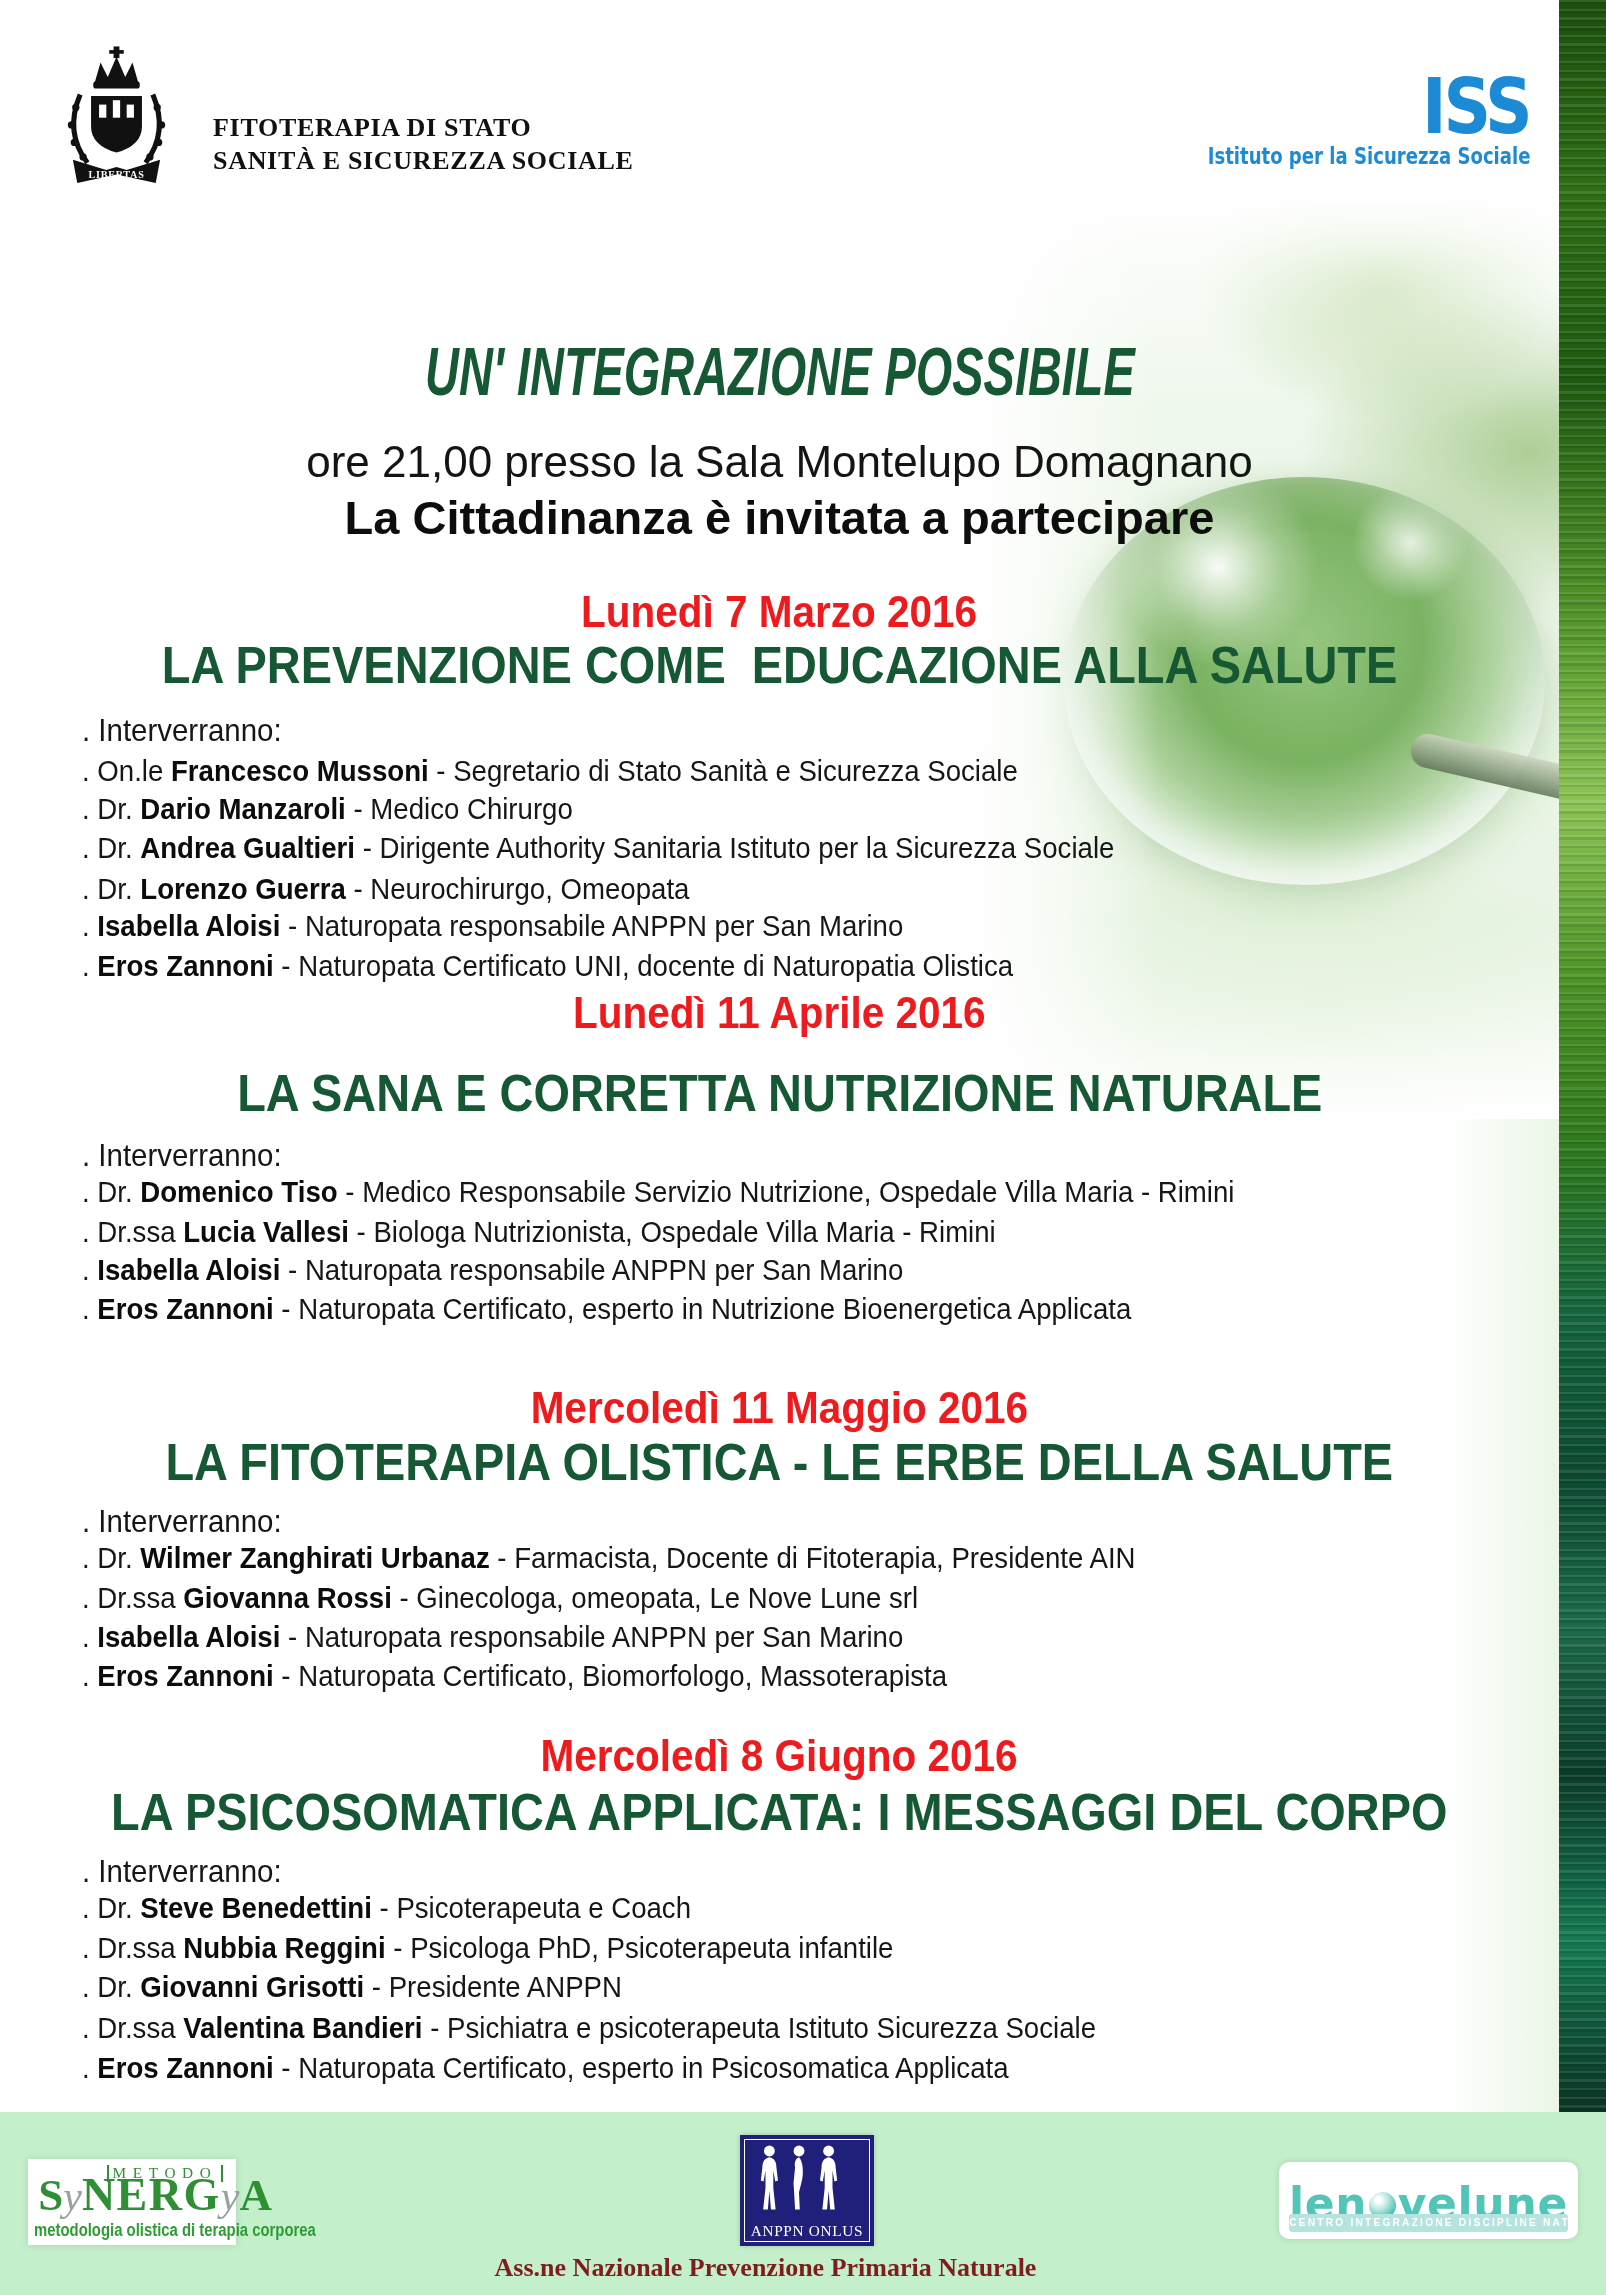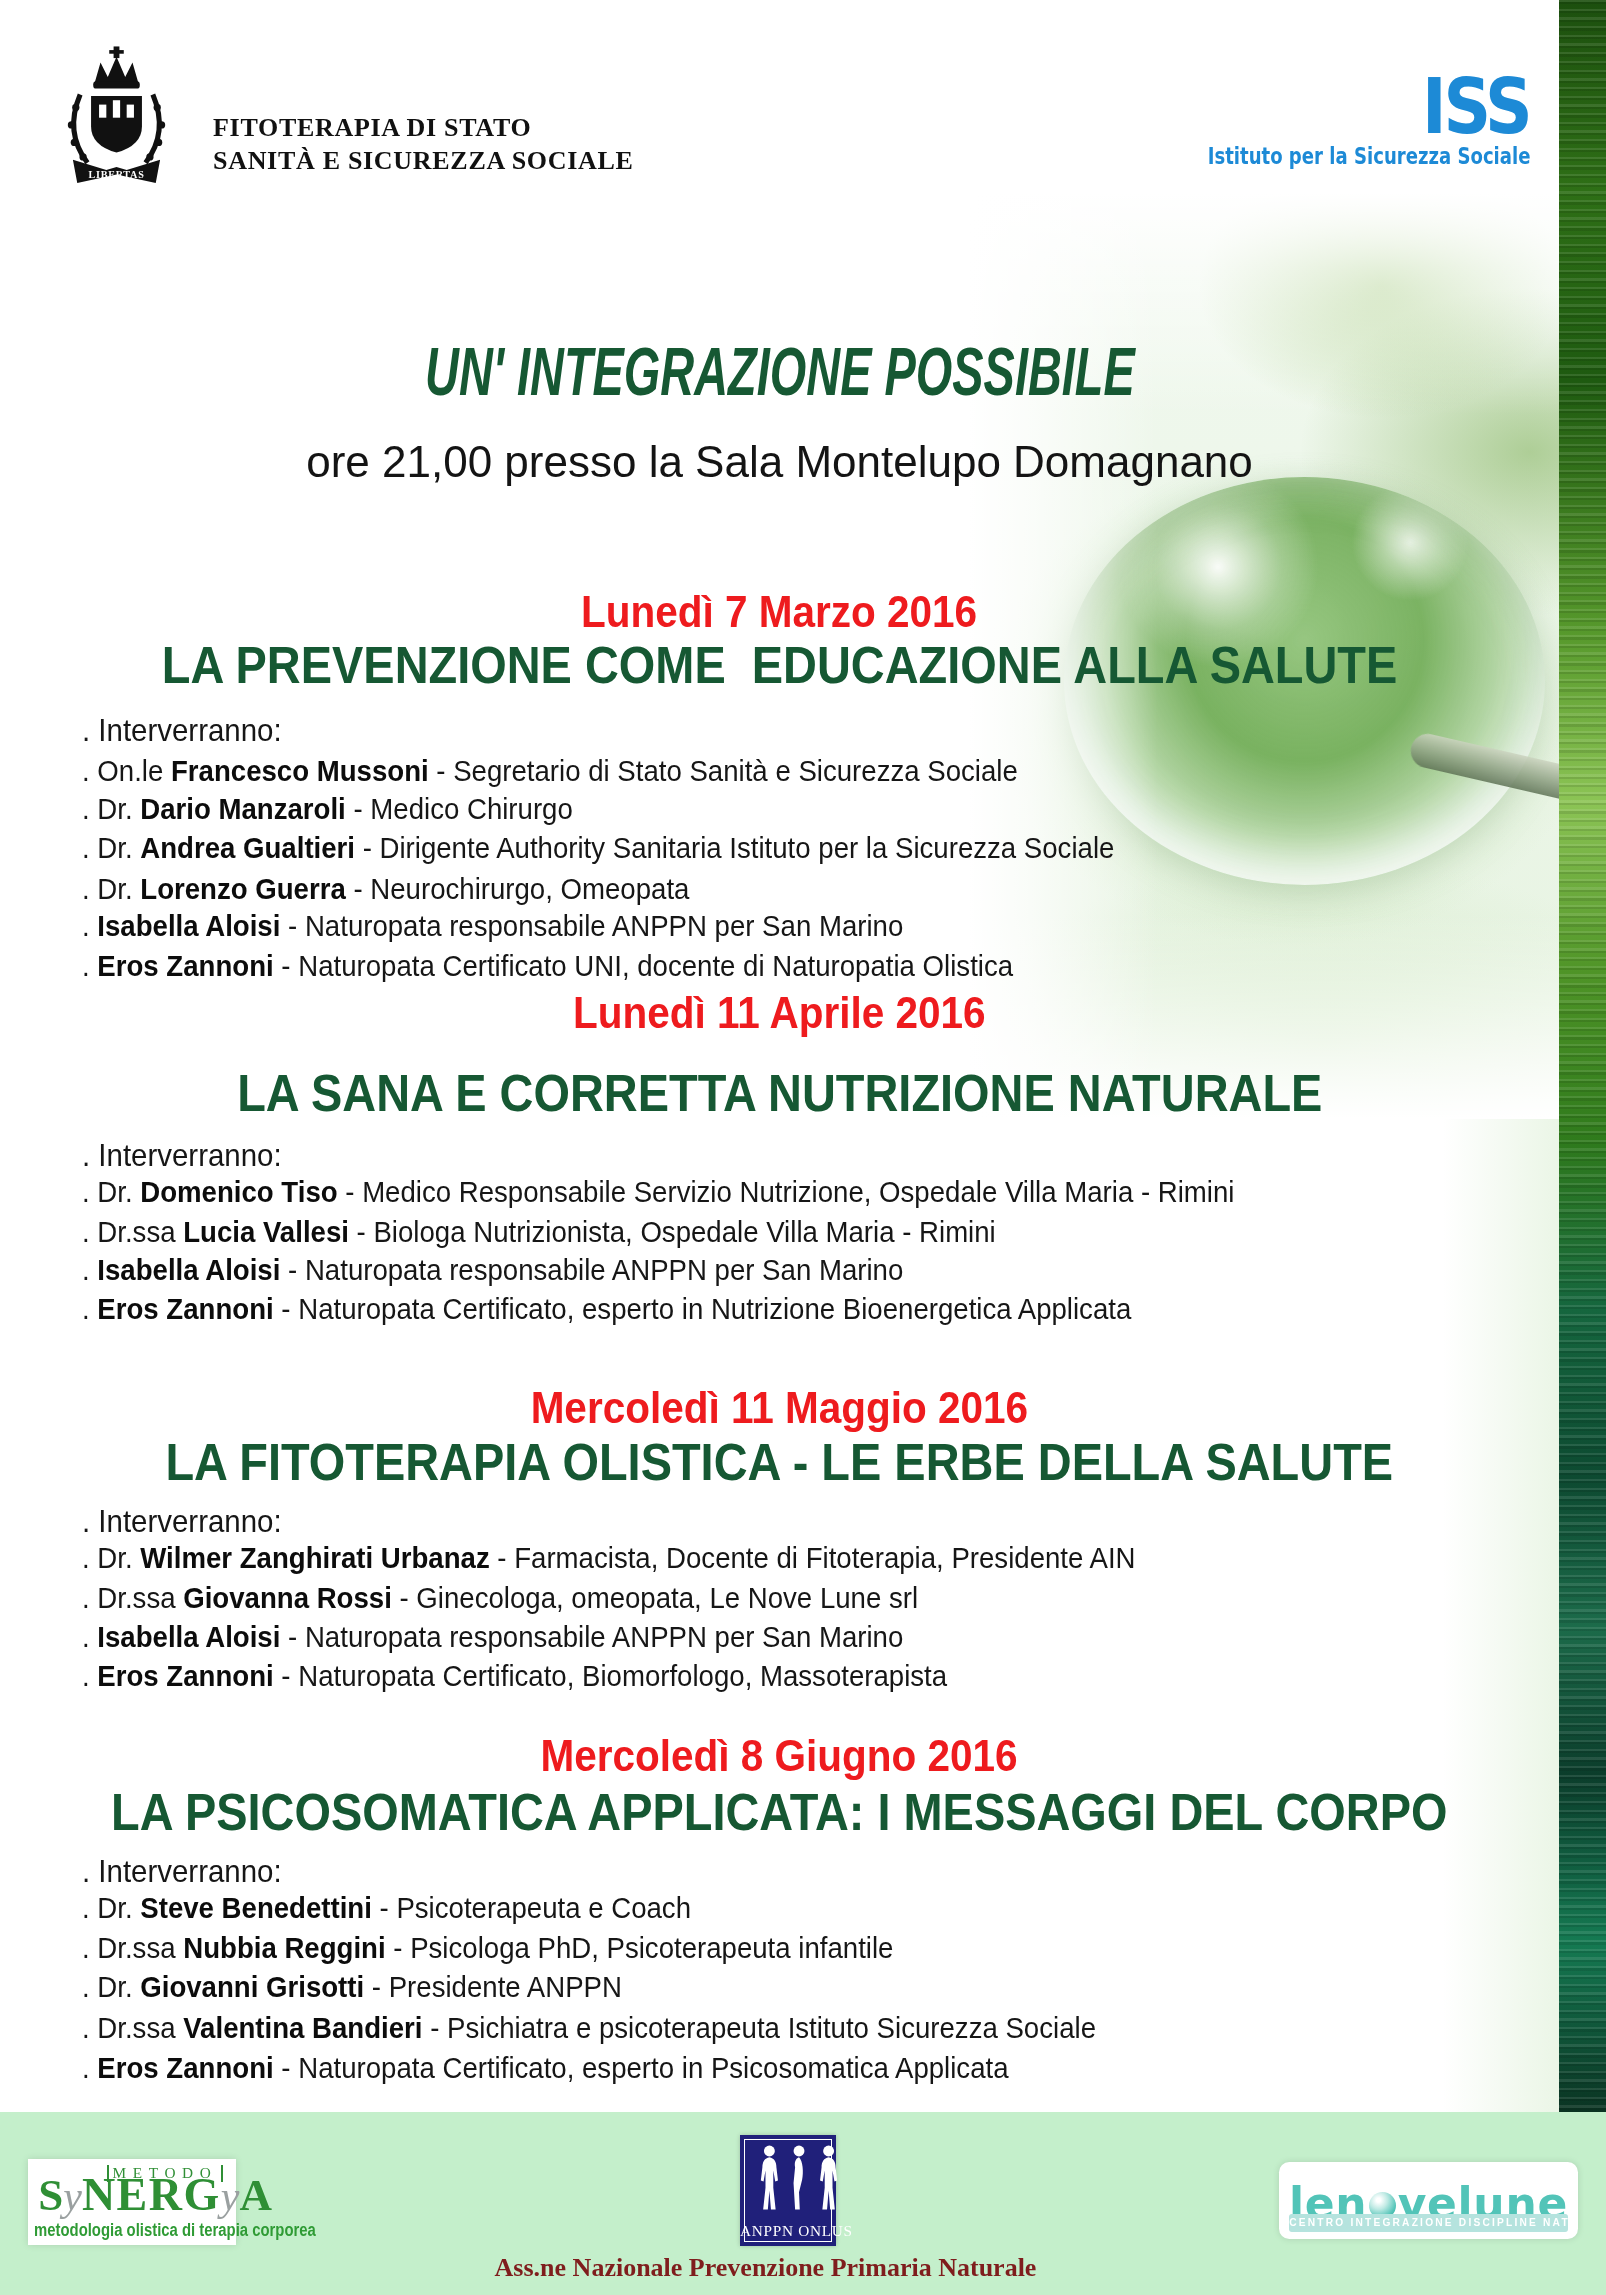--- a/index.html
+++ b/index.html
@@ -78,21 +78,21 @@
   .syn-metodo{position:absolute;left:79px;top:5.8px;font-family:"Liberation Serif",serif;
            font-size:15.3px;color:#2f8f35;letter-spacing:6.6px;border-left:2.2px solid #2f8f35;
            border-right:2.2px solid #2f8f35;padding:0 3.6px;line-height:1.1;}
   .syn-name{position:absolute;left:10.2px;top:13px;font-family:"Liberation Serif",serif;
            font-weight:bold;color:#2f8f35;line-height:1;}
   .syn-name .big{font-size:45px;}
   .syn-name .mid{font-size:46px;letter-spacing:1.5px;}
   .syn-name .swoosh{font-size:42px;color:#9aa0a0;font-style:italic;font-weight:normal;}
   .syn-sub{position:absolute;left:5.8px;bottom:4.4px;font-weight:bold;font-size:17.5px;color:#2f9b35;
            white-space:nowrap;transform:scaleX(0.85);transform-origin:0 50%;}
-  .anppn-box{position:absolute;left:740px;top:23px;width:96px;height:111px;background:#20207a;
+  .anppn-box{position:absolute;left:740px;top:23px;width:134px;height:111px;background:#20207a;
            box-shadow:0 0 4.4px rgba(0,0,0,0.2);}
   .anppn-inner{position:absolute;inset:3.6px;border:1.5px solid #ffffff;}
   .anppn-label{position:absolute;left:0;right:0;bottom:5.8px;text-align:center;color:#ffffff;
            font-family:"Liberation Serif",serif;font-size:15.3px;letter-spacing:0.7px;white-space:nowrap;}
   .anppn-caption{position:absolute;left:0;top:141px;width:1531px;text-align:center;
            font-family:"Liberation Serif",serif;font-weight:bold;font-size:26px;color:#7f1d1d;}
   .lnl-box{position:absolute;left:1279px;top:50px;width:299px;height:77px;background:#ffffff;
            border-radius:10.2px;box-shadow:0 0 7.3px rgba(0,0,0,0.12);text-align:center;}
   .lnl-name{position:absolute;left:0;right:0;top:2.9px;font-family:"DejaVu Sans",sans-serif;
            font-size:44px;line-height:1;color:#52c4b8;letter-spacing:0.7px;font-weight:600;margin-top:17px;}
@@ -144,20 +144,21 @@
 
   <div class="iss-wrap">
     <span class="iss-big">ISS</span>
     <span class="iss-sub">Istituto per la Sicurezza Sociale</span>
   </div>
 
   <div class="centerline green-title" style="top:334px;font-style:italic;">
     <span class="cond">UN' INTEGRAZIONE POSSIBILE</span>
   </div>
   <div class="centerline sub1" style="top:438px;">ore 21,00 presso la Sala Montelupo Domagnano</div>
+  <div class="centerline sub2" style="top:492px;">La Cittadinanza è invitata a partecipare</div>
 
   <div class="centerline sdate" style="top:587px;">
     <span class="cond">Lunedì 7 Marzo 2016</span>
   </div>
   <div class="centerline stitle" style="top:638px;">
     <span class="cond">LA PREVENZIONE COME  EDUCAZIONE ALLA SALUTE</span>
   </div>
   <div class="interv" style="top:713px;">. Interverranno:</div>
   <div class="line" style="top:754px;"><span>. On.le </span><span class="nm">Francesco Mussoni</span><span> - Segretario di Stato Sanità e Sicurezza Sociale</span></div>
   <div class="line" style="top:792px;"><span>. Dr. </span><span class="nm">Dario Manzaroli</span><span> - Medico Chirurgo</span></div>

